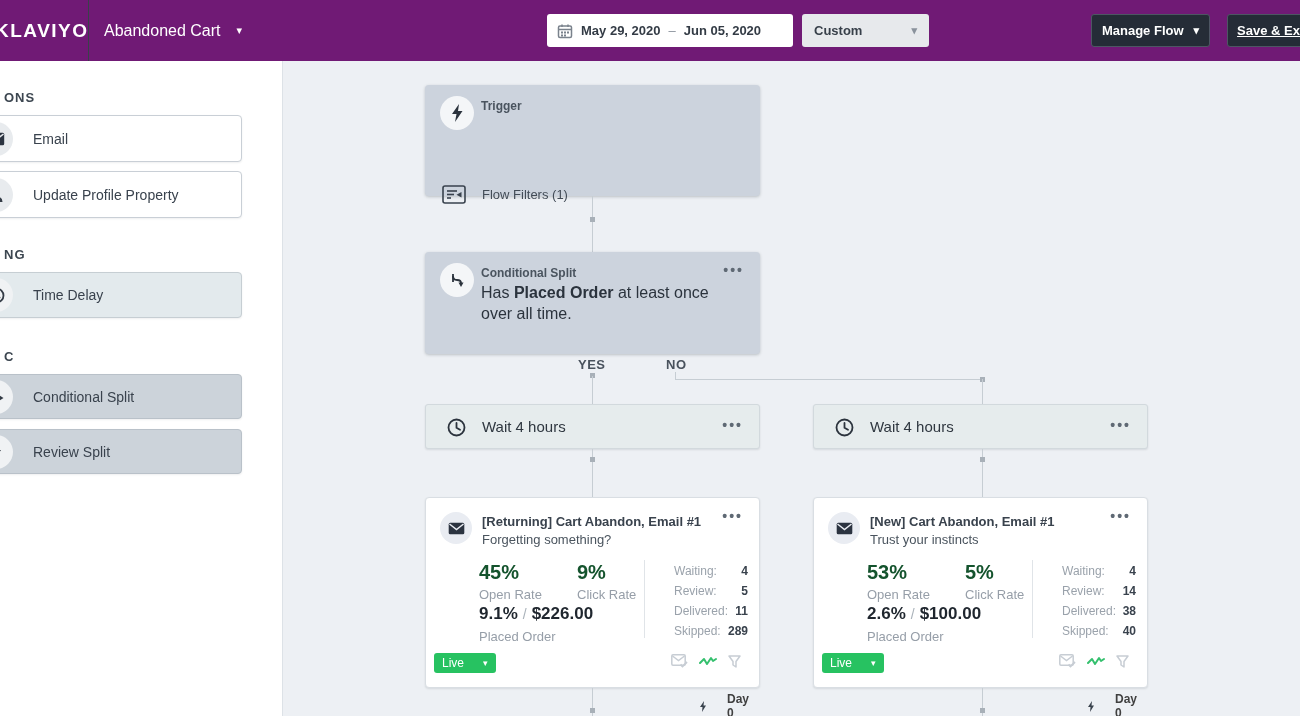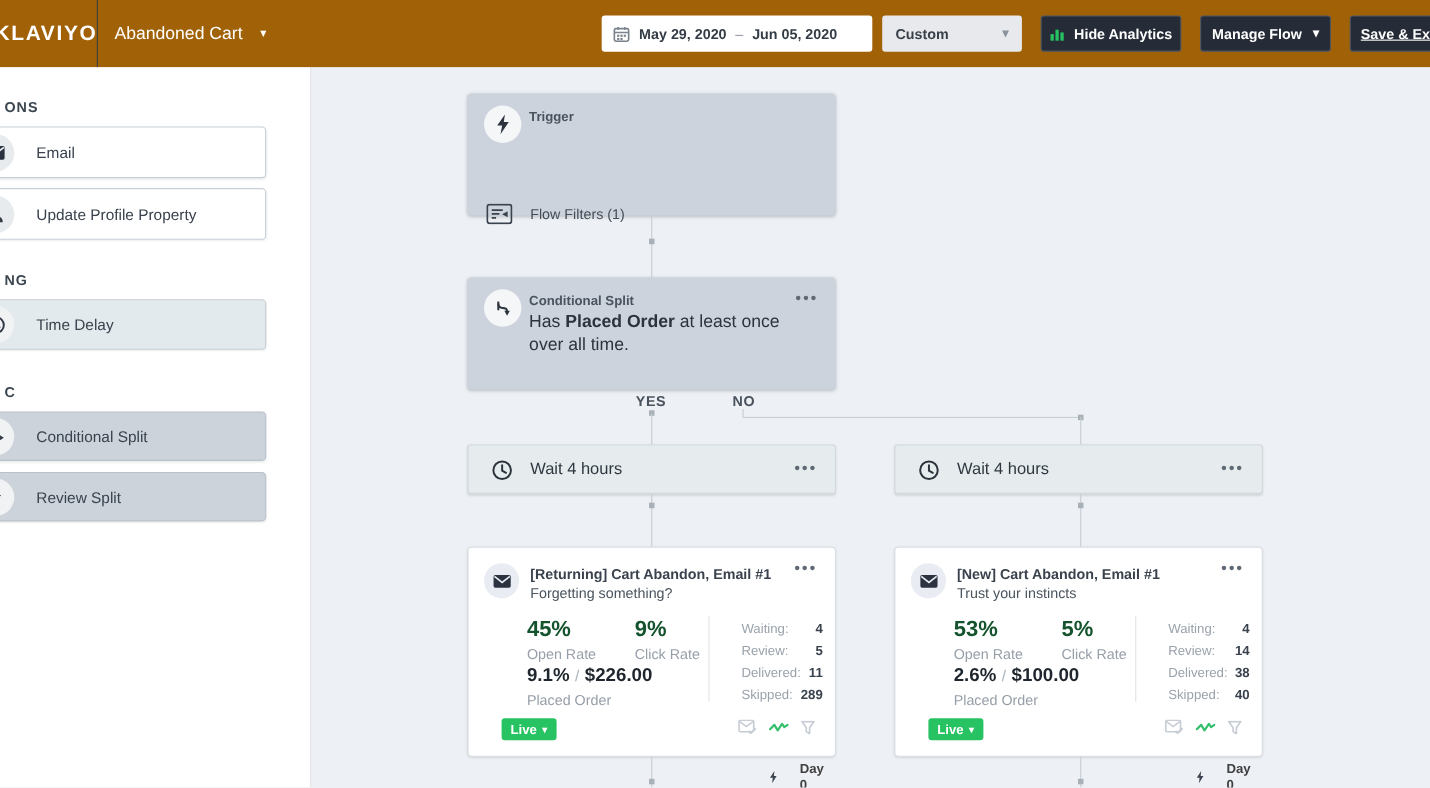--- a/index.html
+++ b/index.html
@@ -1,20 +1,20 @@
 <!DOCTYPE html>
 <html><head>
 <meta charset="utf-8">
 <style>
   * { margin:0; padding:0; box-sizing:border-box; }
   html,body { width:1300px; height:716px; overflow:hidden; }
   body { font-family:"Liberation Sans", sans-serif; background:#edf0f4; position:relative; }
 
   
-  .topbar { position:absolute; left:0; top:0; width:1300px; height:61px; background:#a16207; z-index:10; }
+  .topbar { position:absolute; left:0; top:0; width:1300px; height:61px; background:#701a75; z-index:10; }
   .logo { position:absolute; left:-5px; top:20px; color:#fff; font-size:19px; font-weight:800; letter-spacing:1.5px; }
   .topbar-divider { position:absolute; left:88px; top:0; width:1px; height:61px; background:#394049; }
   .flow-name { position:absolute; left:104px; top:0; height:61px; display:flex; align-items:center; gap:16px; color:#fff; font-size:16px; font-weight:500; cursor:pointer; }
   .caret { font-size:11px; color:#fff; }
   .tb-ctl { position:absolute; top:14px; height:33px; border-radius:3px; display:flex; align-items:center; font-size:13px;margin-left:29px; }
   .date-range { left:518px; width:246px; background:#fff; color:#333b45; font-weight:600; padding:0 10px; gap:8px; cursor:pointer; }
   .date-sep { color:#8a929c; font-weight:400; }
   .preset-select { left:773px; width:127px; background:#e7e9ec; color:#373f49; font-weight:600; padding:0 12px; justify-content:space-between; cursor:pointer; }
   .preset-select .caret { color:#8a929c; }
   .tb-btn { background:#252c37; border:1px solid #4d5663; color:#fff; font-weight:600; justify-content:center; gap:8px; cursor:pointer; }
@@ -55,21 +55,21 @@
   .email-card .mail-circle { position:absolute; left:14px; top:14px; width:32px; height:32px; border-radius:50%; background:#e9ecf2; display:flex; align-items:center; justify-content:center; }
   .em-title { position:absolute; left:56px; top:16px; font-size:13px; font-weight:700; color:#39424d; }
   .em-subject { position:absolute; left:56px; top:34px; font-size:13px; color:#4a545e; }
   .stat-big { position:absolute; font-size:20px; font-weight:700; color:#14532d; }
   .stat-sub { position:absolute; font-size:13px; color:#969ea8; }
   .stat-mid { position:absolute; font-size:17px; font-weight:700; color:#1f262e; display:flex; align-items:baseline; gap:5px; }
   .stat-slash { font-size:14px; font-weight:400; color:#aab2ba; }
   .v-divider { position:absolute; left:218px; top:62px; width:1px; height:78px; background:#e0e4e8; }
   .q-label { position:absolute; left:248px; font-size:12px; color:#9aa2ab; }
   .q-value { position:absolute; left:248px; width:74px; text-align:right; font-size:12px; font-weight:600; color:#39424d; }
-  .live-badge { position:absolute; left:30px; top:155px; background:#27c261; color:#fff; font-size:12px; font-weight:700; border-radius:3px; padding:3px 8px; display:flex; align-items:center; gap:5px; cursor:pointer; }
+  .live-badge { position:absolute; left:8px; top:155px; background:#27c261; color:#fff; font-size:12px; font-weight:400; border-radius:3px; padding:3px 8px; display:flex; align-items:center; gap:19px; cursor:pointer; }
   .live-badge .caret { font-size:9px; }
   .card-icons { position:absolute; right:18px; top:156px; display:flex; gap:11px; align-items:center; }
   .card-icons span { cursor:pointer; display:flex; }
 
   .conn { position:absolute; background:#c6cdd3; }
   .dot { position:absolute; width:5px; height:5px; background:#a8b0b8; }
   .day-label { position:absolute; font-size:12px; font-weight:600; color:#404040; display:flex; align-items:center; gap:20px; justify-content:flex-end; width:60px; }
 
   svg { display:block; }
 </style>
@@ -101,30 +101,20 @@
     <span>May 29, 2020</span>
     <span class="date-sep">–</span>
     <span>Jun 05, 2020</span>
   </div>
 
   <div class="tb-ctl preset-select">
     <span>Custom</span>
     <span class="caret">▾</span>
   </div>
 
-  <div class="tb-ctl tb-btn btn-analytics">
-    <span>
-      <svg width="14" height="14" viewBox="0 0 14 14">
-          <rect x="1" y="7" width="3" height="6" fill="#27c261"></rect>
-          <rect x="5.5" y="3" width="3" height="10" fill="#27c261"></rect>
-          <rect x="10" y="5.5" width="3" height="7.5" fill="#27c261"></rect>
-        </svg>
-    </span>
-    <span>Hide Analytics</span>
-  </div>
 
   <div class="tb-ctl tb-btn btn-manage">
     <span>Manage Flow</span>
     <span class="caret">▾</span>
   </div>
 
   <div class="tb-ctl tb-btn btn-save">
     <span>Save &amp; Exit</span>
   </div>
 </div>

